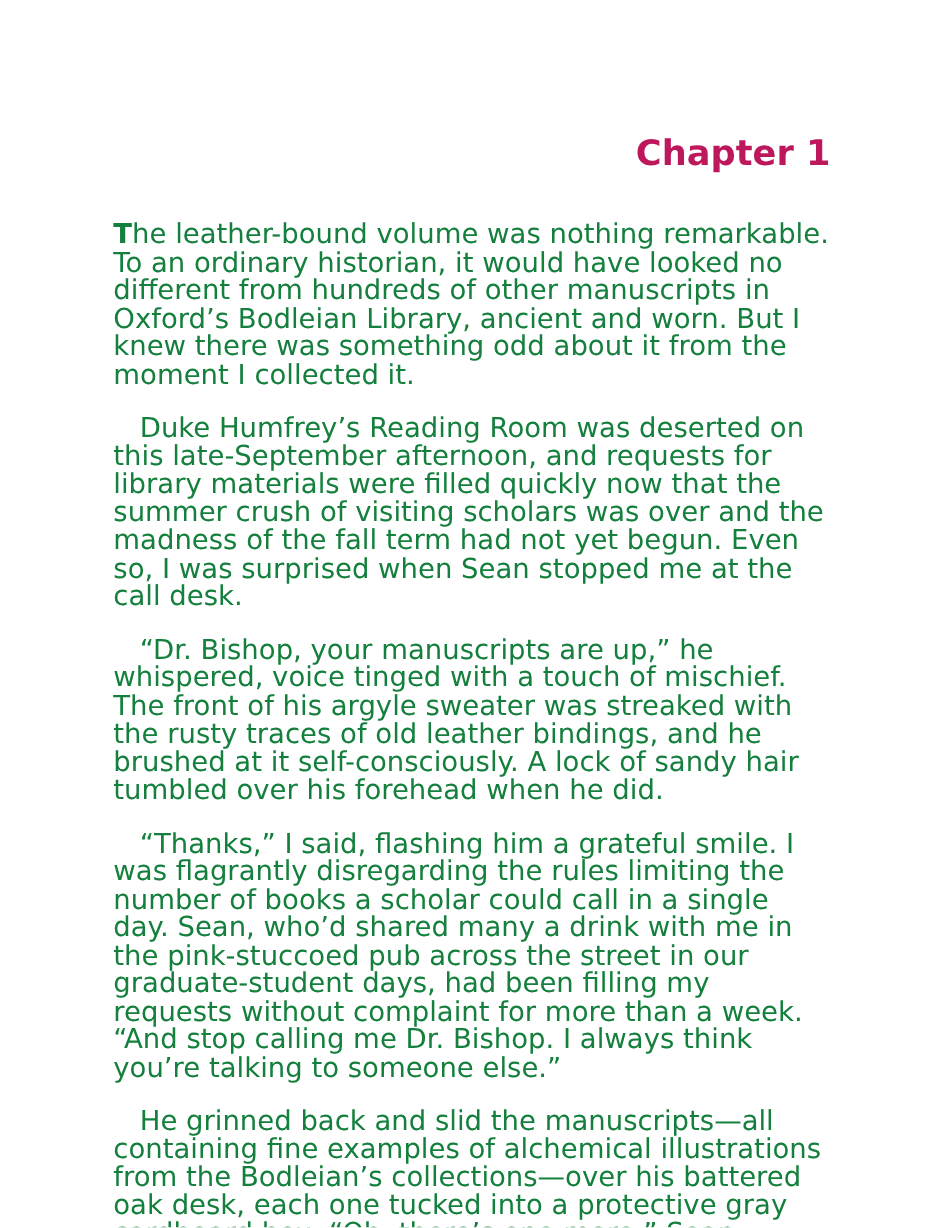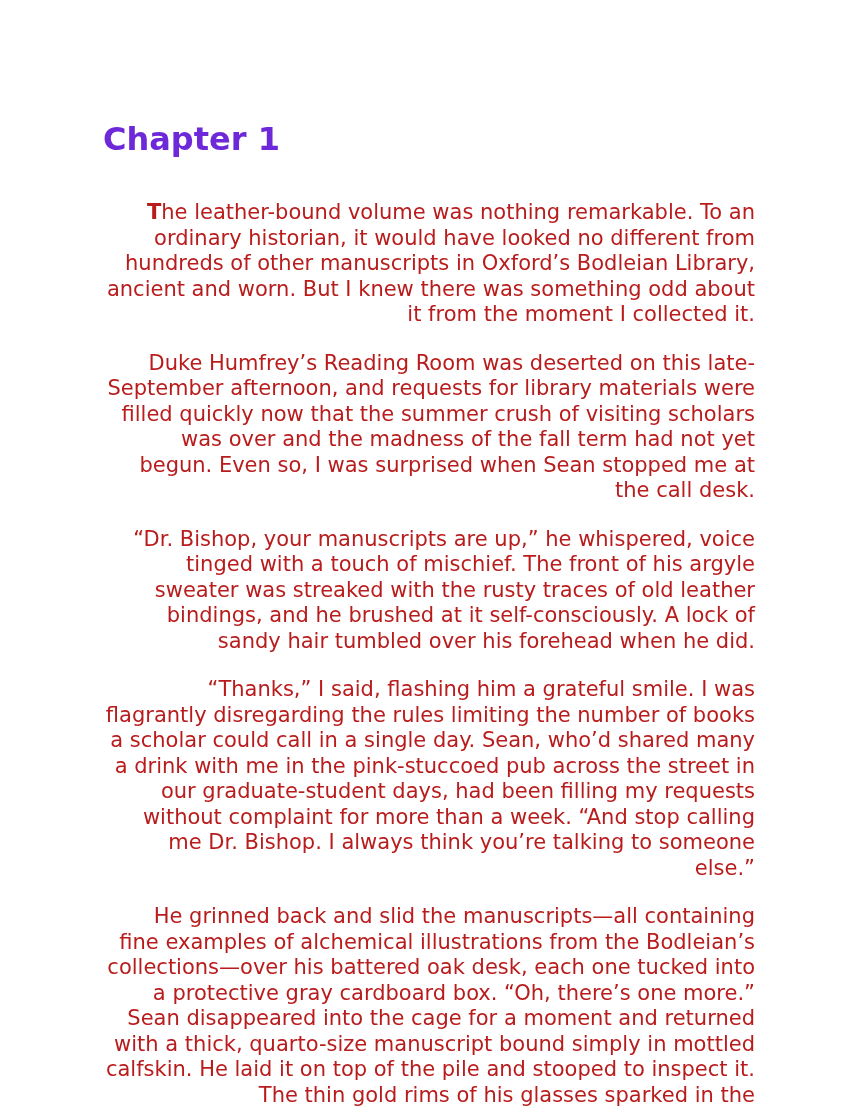--- a/index.html
+++ b/index.html
@@ -20,28 +20,29 @@
     position: absolute;
     left: 103px;
     top: 120px;
     width: 652px;
   }
   h1.chapter-title {
     font-size: 32px;
     line-height: 1.2;
     font-weight: bold;
     margin: 0 0 42px 0;
-    color: #6d28d9;
+    color: #be185d;
+    text-align: right;
   }
   p.body-para {
-    font-size: 21px;
+    font-size: 25px;
     line-height: 25.5px;
     margin: 0;
-    color: #b91c1c;
-    text-align: right;
+    color: #15803d;
+    text-align: left;
   }
   p.body-para.indent {
     text-indent: 24px;
     margin-top: 23px;
   }
   .lead-letter {
     font-weight: bold;
   }
 </style>
 </head>

